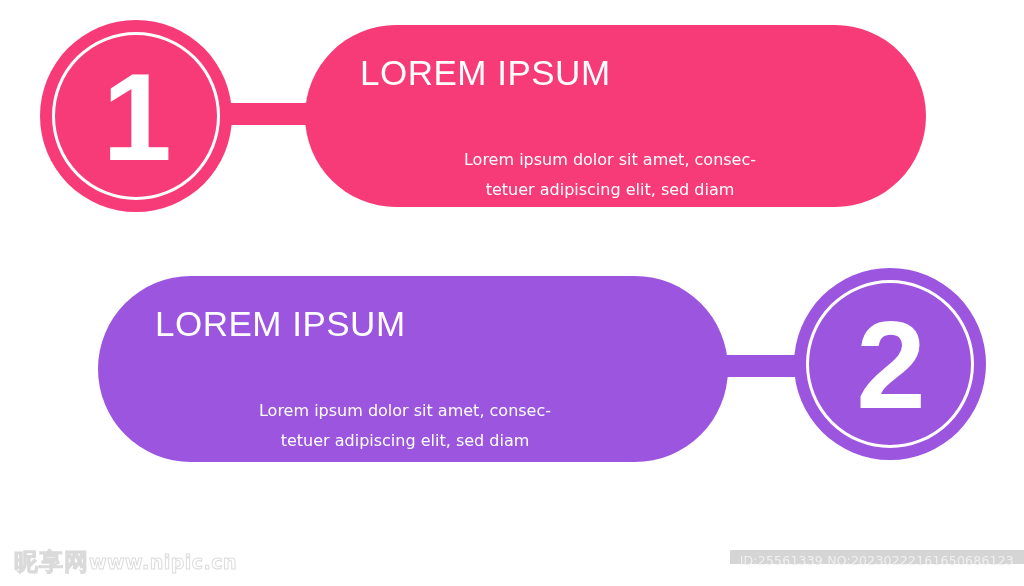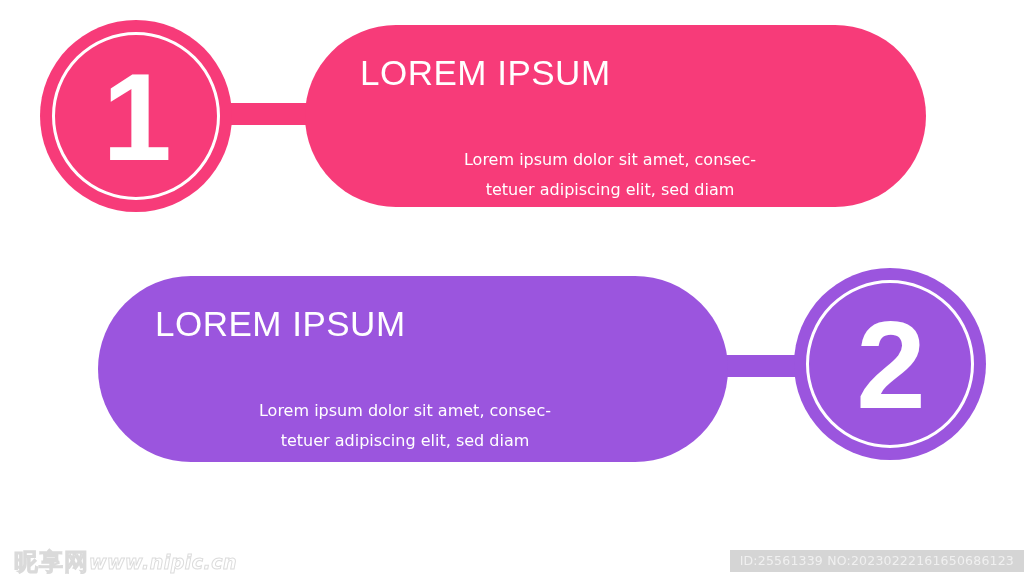--- a/index.html
+++ b/index.html
@@ -190,31 +190,30 @@
     font-weight: 700;
     line-height: 28px;
     color: transparent;
     -webkit-text-stroke: 1px #dadada;
     letter-spacing: 1px;
   }
   .watermark-url {
     font-family: "DejaVu Sans", "Liberation Sans", sans-serif;
     font-size: 19px;
     font-weight: 700;
-    font-style: italic;
     line-height: 24px;
     color: transparent;
     -webkit-text-stroke: 1px #dcdcdc;
     letter-spacing: 0.5px;
   }
   .id-badge {
     position: absolute;
     right: 0;
     top: 10px;
-    height: 22px;
+    height: 14px;
     padding: 0 10px;
     background: #d5d5d5;
     color: #f0f0f0;
     font-family: "DejaVu Sans", "Liberation Sans", sans-serif;
     font-size: 12.5px;
     line-height: 22px;
     letter-spacing: 0.2px;
     white-space: nowrap;
   }
 </style>

